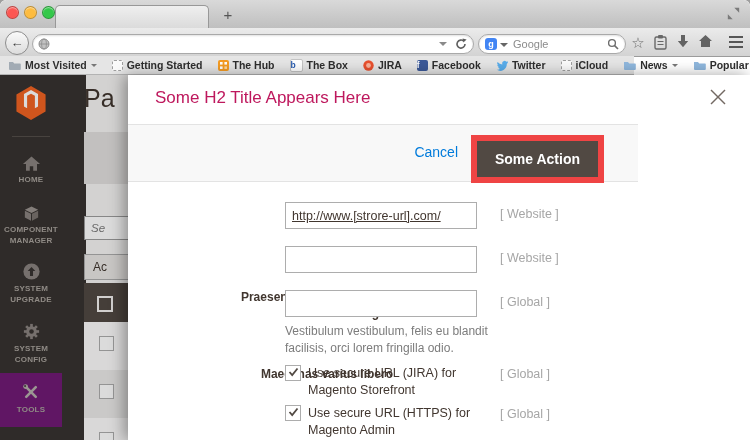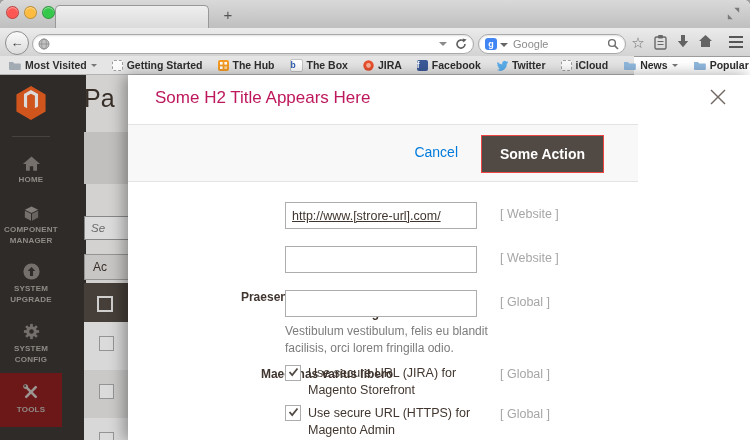--- a/index.html
+++ b/index.html
@@ -47,21 +47,21 @@
   .dashed-ic{width:9px;height:9px;border:1px dashed #9f9f9f;border-radius:2px;background:#fbfbfb;}
   .sq-ic{width:11px;height:11px;border-radius:2px;font-size:8.5px;font-weight:bold;
     line-height:11px;text-align:center;}
 
   
   #admin{position:absolute;left:0;top:75px;width:750px;height:365px;background:#f6f5f4;}
   #sidebar{position:absolute;left:0;top:0;width:86px;height:365px;background:#373330;}
   .side-item{position:absolute;left:0;width:62px;text-align:center;color:#a7a19b;
     font-size:8px;font-weight:bold;letter-spacing:.2px;line-height:1.35;}
   .side-item svg{display:block;margin:0 auto 3px;}
-  #side-tools{background:#7f1d1d;padding-top:9px;height:45px;}
+  #side-tools{background:#701a75;padding-top:9px;height:45px;}
   #side-divider{position:absolute;left:12px;top:61px;width:38px;height:1px;background:#544e4a;}
   #page-title{position:absolute;left:84px;top:9px;font-size:25px;color:#41362f;}
   #page-panel{position:absolute;left:84px;top:57px;width:200px;height:52px;background:#e2e0df;}
   #page-search{position:absolute;left:84px;top:141px;width:200px;height:22px;background:#fff;
     border:1px solid #9e9e9e;font-size:11.5px;font-style:italic;color:#7c7c7c;
     line-height:22px;padding-left:6px;}
   #page-action{position:absolute;left:84px;top:179px;width:200px;height:24px;background:#e9e7e5;
     border:1px solid #adadad;font-size:12px;color:#41362f;line-height:24px;padding-left:8px;}
   #grid-header{position:absolute;left:84px;top:208px;width:300px;height:39px;background:#514943;}
   #grid-header .hdr-cb{position:absolute;left:13px;top:13px;width:12px;height:12px;
@@ -72,21 +72,21 @@
 
   
   #modal{position:absolute;left:128px;top:0;width:622px;height:365px;background:#fff;
     box-shadow:-4px 0 14px rgba(0,0,0,.35);}
   #modal-title{position:absolute;left:27px;top:13px;font-size:17px;color:#be185d;}
   #modal-close{position:absolute;right:22px;top:12px;width:20px;height:20px;}
   #modal-btnbar{position:absolute;left:0;top:49px;width:510px;height:56px;background:#f8f8f8;
     border-top:1px solid #e3e3e3;border-bottom:1px solid #e3e3e3;}
   #cancel-link{position:absolute;right:180px;top:19px;font-size:14px;color:#007bdb;}
   #action-btn{position:absolute;right:34px;top:10px;height:36px;padding:0 18px;background:#514943;
-    color:#fff;font-size:14px;font-weight:bold;line-height:36px;border:1px solid #ef4444;}
+    color:#fff;font-size:14px;font-weight:bold;line-height:36px;border:6px solid #ef4444;}
   .f-label{position:absolute;left:110px;width:155px;text-align:right;font-size:12px;
     font-weight:bold;color:#41362f;line-height:1.3;}
   .f-input{position:absolute;left:157px;width:178px;height:25px;border:1px solid #adadad;
     padding:0 6px;font-size:12.5px;color:#41362f;font-family:"Liberation Sans",sans-serif;outline:none;}
   .f-scope{position:absolute;left:372px;font-size:12.5px;color:#a6a6a6;white-space:nowrap;text-align:center;}
   #f-hint{position:absolute;left:157px;top:248px;width:218px;font-size:12px;color:#7c7c7c;line-height:1.4;}
   .cb{position:absolute;left:157px;width:14px;height:14px;border:1px solid #adadad;background:#fff;}
   .cb svg{display:block;margin:1px auto 0;}
   .cb-label{position:absolute;left:180px;width:175px;font-size:12.5px;color:#41362f;line-height:1.35;}
 </style>

